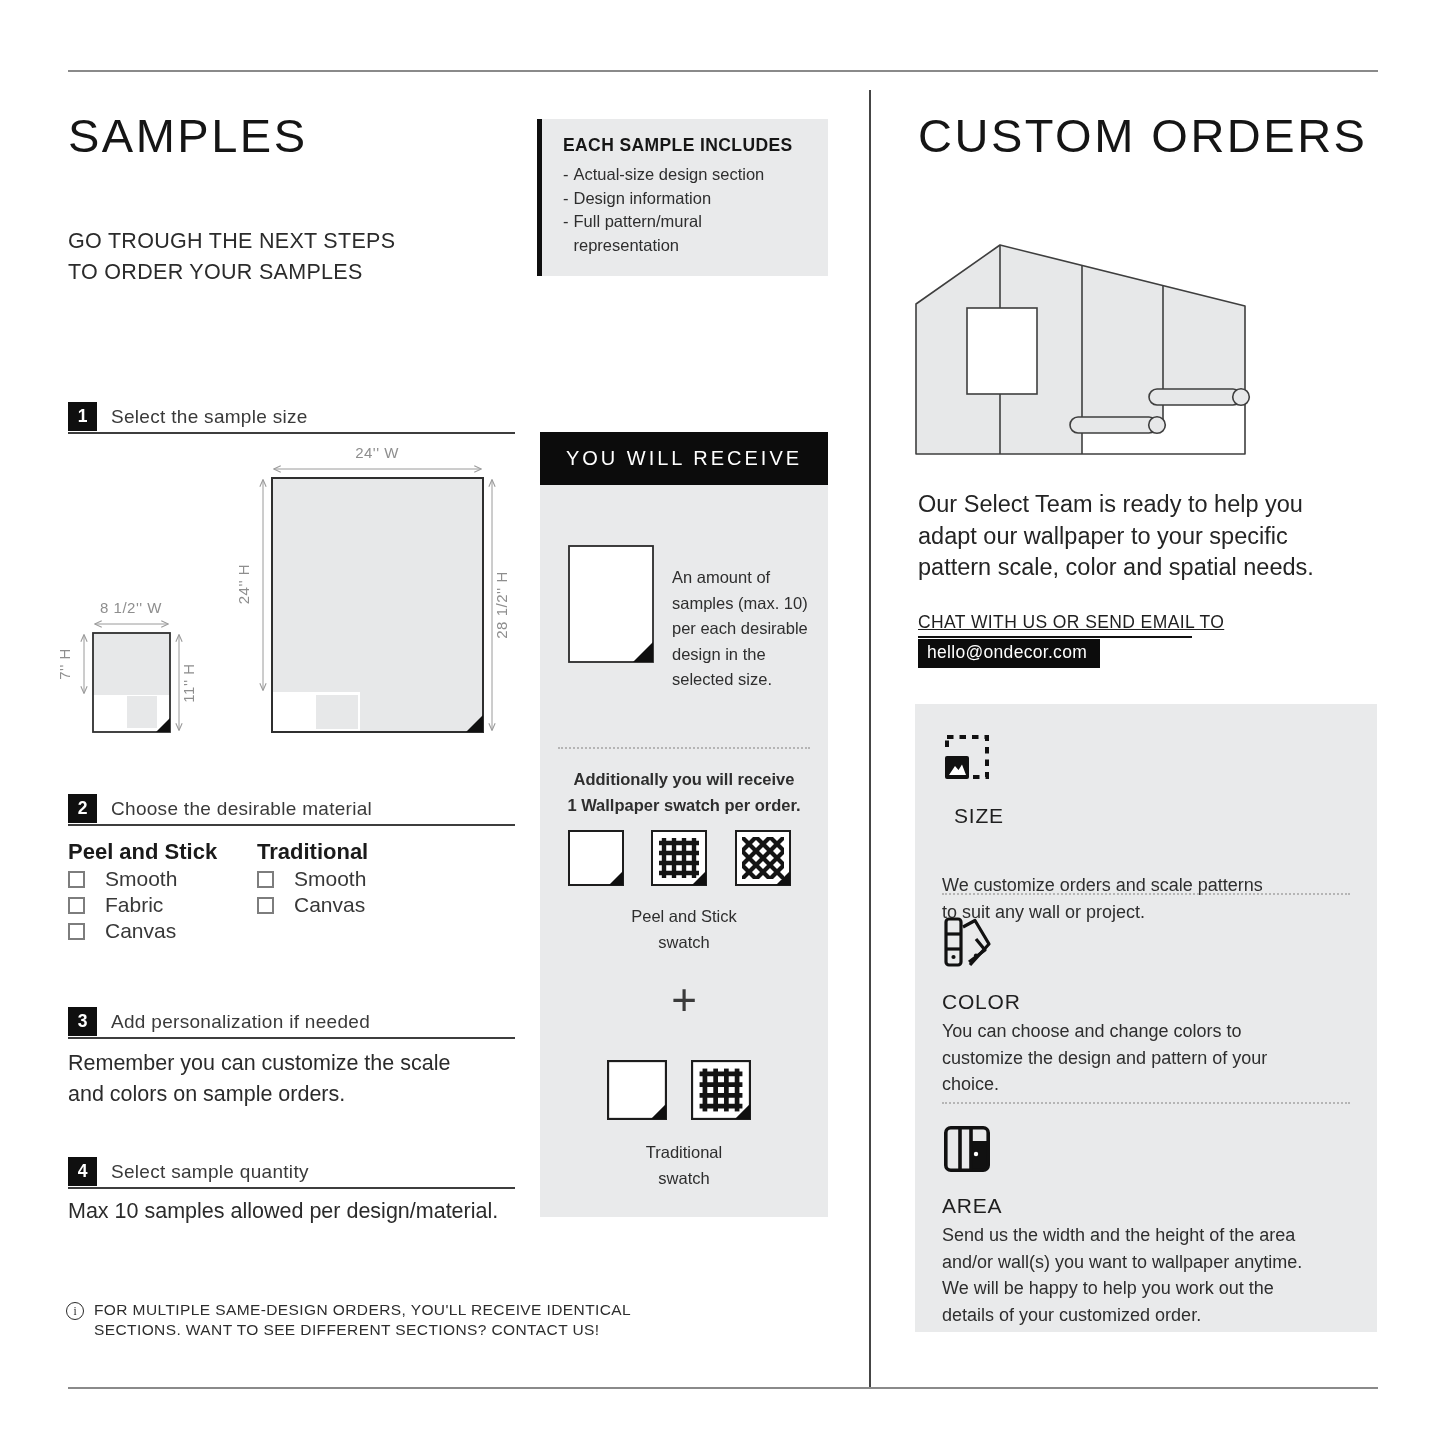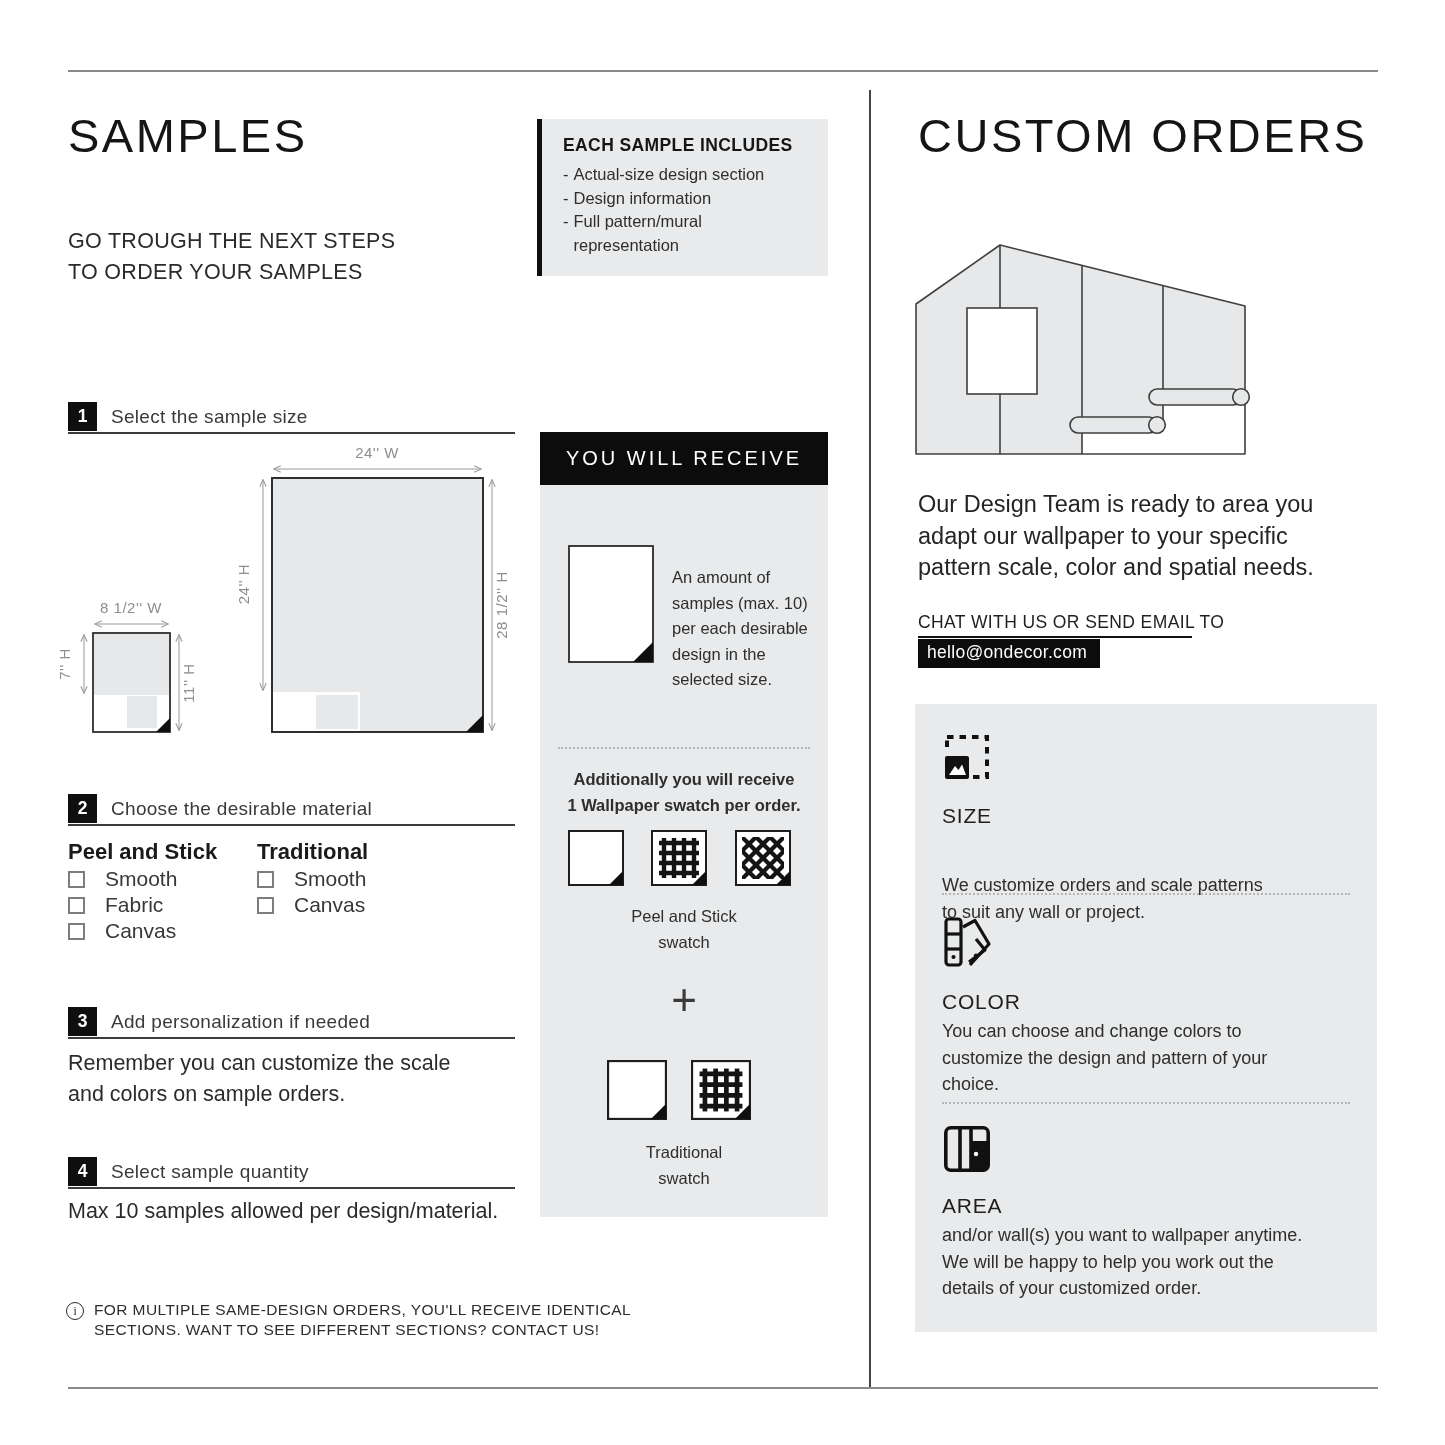--- a/index.html
+++ b/index.html
@@ -26,21 +26,21 @@
   .inc-title{font-size:17.5px;font-weight:700;letter-spacing:0.4px;color:#161616;margin-bottom:7px;}
   .inc-item{font-size:16.5px;line-height:23.5px;color:#2e2e2e;display:flex;}
   .inc-dash{margin-right:5px;}
   .rcv{background:#e9eaeb;}
   .rcv-h{position:absolute;left:0;top:0;width:100%;height:53px;background:#0c0c0c;color:#fff;display:flex;align-items:center;justify-content:center;font-size:20px;letter-spacing:3px;white-space:nowrap;}
   .rcv-txt{font-size:16.5px;line-height:25.5px;color:#2e2e2e;}
   .ctr{text-align:center;}
   .dotted{border-top:2px dotted #b5b5b5;height:0;}
   .pluschar{font-size:44px;font-weight:300;color:#3a3a3a;line-height:40px;}
   .cus-par{font-size:23.5px;line-height:31.5px;color:#242424;}
-  .chatlbl{font-size:17.5px;letter-spacing:0.4px;color:#1f1f1f;white-space:nowrap;}
+  .chatlbl{font-size:17.5px;letter-spacing:0.4px;color:#1f1f1f;white-space:nowrap;text-decoration:underline;}
   .chatrule{height:2px;background:#111;}
   .email{display:inline-block;background:#0c0c0c;color:#fff;font-size:17.5px;letter-spacing:0.3px;padding:3px 13px 5px 9px;white-space:nowrap;}
   .cuspanel{background:#e9eaeb;}
   .feat-title{font-size:21px;letter-spacing:0.8px;color:#1f1f1f;}
   .feat-text{font-size:18px;line-height:26.5px;color:#2e2e2e;}
   .dim{font-size:15px;fill:#8e8e8e;letter-spacing:0.5px;}
   svg{display:block;}
 </style>
 </head>
 <body>
@@ -282,40 +282,40 @@
     <rect x="62" y="75" width="70" height="86" fill="#ffffff" stroke="#3f3f3f" stroke-width="1.6"></rect>
     <g fill="#e7e8e9" stroke="#3f3f3f" stroke-width="1.6">
       <rect x="244" y="156" width="92" height="16" rx="8"></rect>
       <circle cx="336" cy="164" r="8.3"></circle>
       <rect x="165" y="184" width="87" height="16" rx="8"></rect>
       <circle cx="252" cy="192" r="8.3"></circle>
     </g>
   </svg>
 
   <div class="abs cus-par" style="left:918px;top:489px;">
-    <span class="line">Our Design Team is ready to area you</span>
+    <span class="line">Our Select Team is ready to help you</span>
     <span class="line">adapt our wallpaper to your specific</span>
     <span class="line">pattern scale, color and spatial needs.</span>
   </div>
 
   <div class="abs chatlbl" style="left:918px;top:612px;">CHAT WITH US OR SEND EMAIL TO</div>
   <div class="abs chatrule" style="left:918px;top:636px;width:274px;"></div>
   <div class="abs" style="left:918px;top:639px;">
     <span class="email">hello@ondecor.com</span>
   </div>
 
   <div class="abs cuspanel" style="left:915px;top:704px;width:462px;height:628px;">
 
     <svg class="abs" style="left:27px;top:28px;" width="50" height="50" viewBox="0 0 50 50">
       <rect x="5" y="5" width="40" height="40" fill="none" stroke="#111" stroke-width="4" stroke-dasharray="6.5 6"></rect>
       <rect x="0" y="21" width="29" height="29" fill="#e9eaeb"></rect>
       <rect x="3" y="24" width="24" height="23" rx="2" fill="#111"></rect>
       <path d="M7,43 L13,34 L16.5,38 L20,32.5 L24,43 Z" fill="#ffffff"></path>
     </svg>
-    <div class="abs feat-title" style="left:27px;top:100px;">SIZE</div>
+    <div class="abs feat-title" style="left:39px;top:100px;">SIZE</div>
     <div class="abs feat-text" style="left:27px;top:128px;margin-top:40px;">
       <span class="line">We customize orders and scale patterns</span>
       <span class="line">to suit any wall or project.</span>
     </div>
     <div class="abs dotted" style="left:27px;top:189px;width:408px;"></div>
 
     <svg class="abs" style="left:27px;top:212px;" width="52" height="52" viewBox="0 0 52 52">
       <g stroke="#111" stroke-width="3.2" fill="none" stroke-linejoin="round">
         <rect x="4" y="3" width="15" height="46" rx="3"></rect>
         <line x1="4" y1="18" x2="19" y2="18"></line>
@@ -338,19 +338,20 @@
       <path d="M29,17 L46.2,17 L46.2,40.5 Q46.2,46.2 40.5,46.2 L29,46.2 Z" fill="#111"></path>
       <g stroke="#111" stroke-width="3.6" fill="none">
         <rect x="3.8" y="3.8" width="42.4" height="42.4" rx="5"></rect>
         <line x1="18" y1="4" x2="18" y2="46"></line>
         <line x1="29" y1="4" x2="29" y2="46"></line>
       </g>
       <circle cx="34" cy="30" r="2.2" fill="#ffffff"></circle>
     </svg>
     <div class="abs feat-title" style="left:27px;top:490px;">AREA</div>
     <div class="abs feat-text" style="left:27px;top:518px;">
+      <span class="line">Send us the width and the height of the area</span>
       <span class="line">and/or wall(s) you want to wallpaper anytime.</span>
       <span class="line">We will be happy to help you work out the</span>
       <span class="line">details of your customized order.</span>
     </div>
   </div>
 
 </div>
 
 </body></html>

